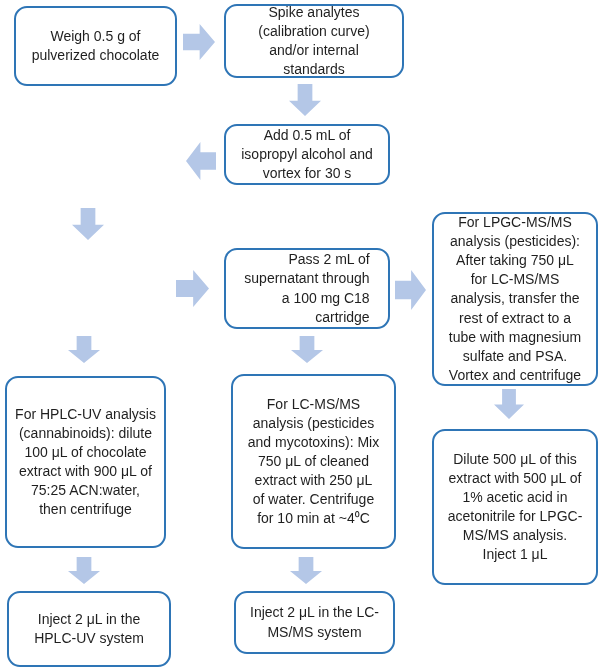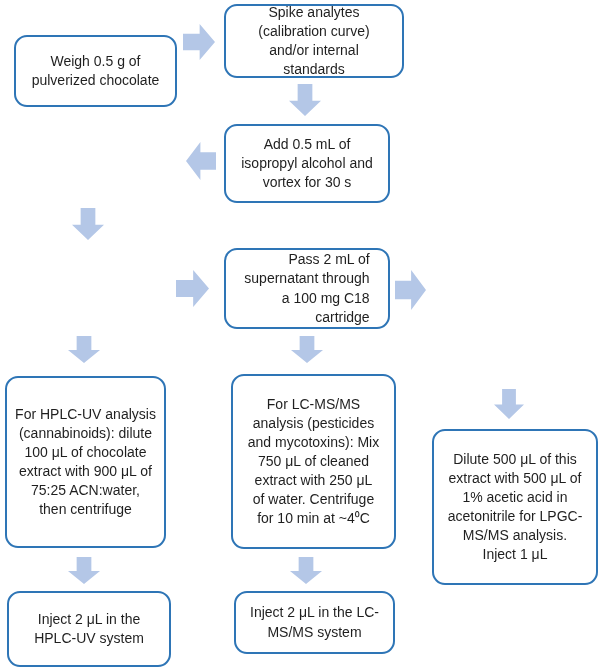--- a/index.html
+++ b/index.html
@@ -45,41 +45,50 @@
   }
   .arrow.down {
     clip-path: polygon(27% 0%, 73% 0%, 73% 52%, 100% 52%, 50% 100%, 0% 52%, 27% 52%);
   }
 </style>
 </head>
 <body>
 
 <div class="canvas">
 
-  <div class="box" style="left:14px; top:6px; width:163px; height:72px;margin-top:29px;">Weigh 0.5 g of
+  <div class="box" style="left:14px; top:6px; width:163px; height:80px;">Weigh 0.5 g of
 pulverized chocolate</div>
   <div class="arrow right" style="left:183px; top:24px; width:32px; height:36px;"></div>
   <div class="box" style="left:224px; top:4px; width:180px; height:74px;">Spike analytes
 (calibration curve)
 and/or internal
 standards</div>
   <div class="arrow down" style="left:289px; top:84px; width:32px; height:32px;"></div>
 
   <div class="arrow left" style="left:186px; top:142px; width:30px; height:38px;"></div>
-  <div class="box" style="left:224px; top:124px; width:166px; height:79px;">Add 0.5 mL of
+  <div class="box" style="left:224px; top:124px; width:166px; height:61px;">Add 0.5 mL of
 isopropyl alcohol and
 vortex for 30 s</div>
   <div class="arrow down" style="left:72px; top:208px; width:32px; height:32px;"></div>
 
   <div class="arrow right" style="left:176px; top:270px; width:33px; height:37px;"></div>
   <div class="box" style="left:224px; top:248px; width:166px; height:81px;text-align:right;">Pass 2 mL of
 supernatant through
 a 100 mg C18
 cartridge</div>
   <div class="arrow right" style="left:395px; top:270px; width:31px; height:40px;"></div>
+  <div class="box" style="left:432px; top:212px; width:166px; height:174px;">For LPGC-MS/MS
+analysis (pesticides):
+After taking 750 μL
+for LC-MS/MS
+analysis, transfer the
+rest of extract to a
+tube with magnesium
+sulfate and PSA.
+Vortex and centrifuge</div>
 
   <div class="arrow down" style="left:68px; top:336px; width:32px; height:27px;"></div>
   <div class="arrow down" style="left:291px; top:336px; width:32px; height:27px;"></div>
   <div class="arrow down" style="left:494px; top:389px; width:30px; height:30px;"></div>
 
   <div class="box" style="left:5px; top:376px; width:161px; height:172px;">For HPLC-UV analysis
 (cannabinoids): dilute
 100 μL of chocolate
 extract with 900 μL of
 75:25 ACN:water,

